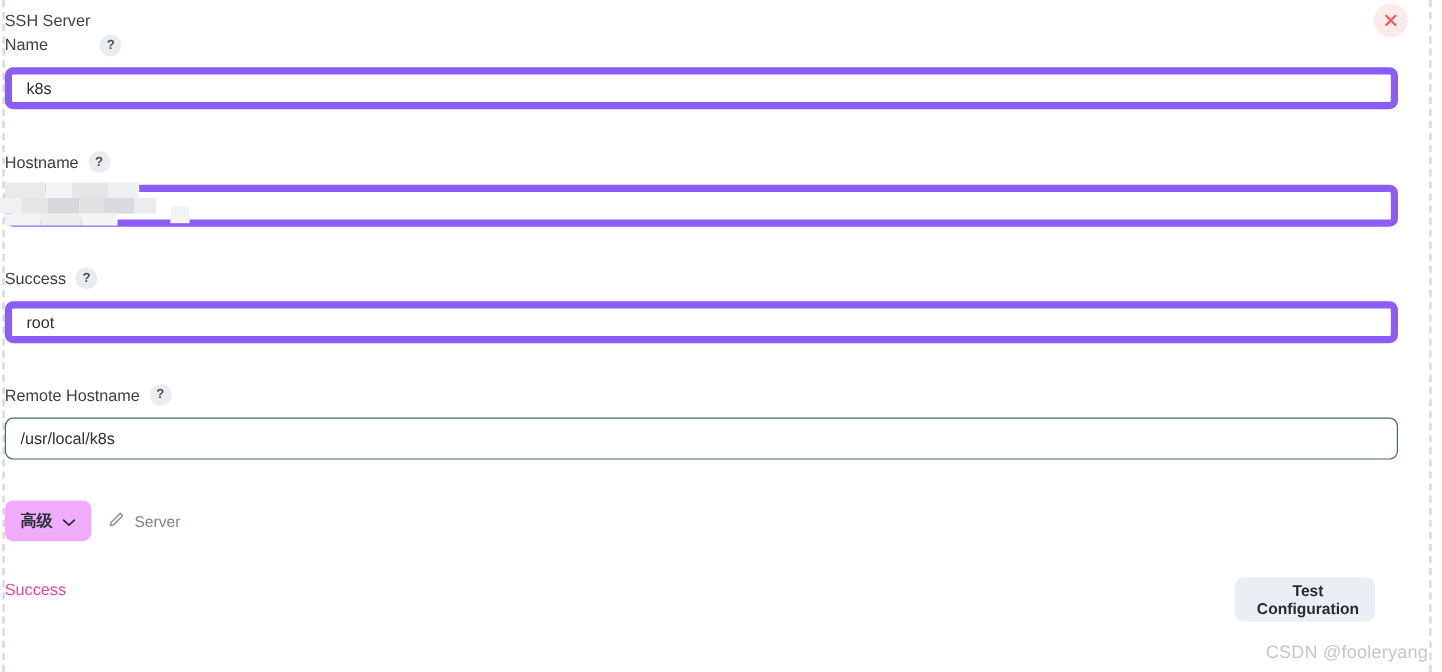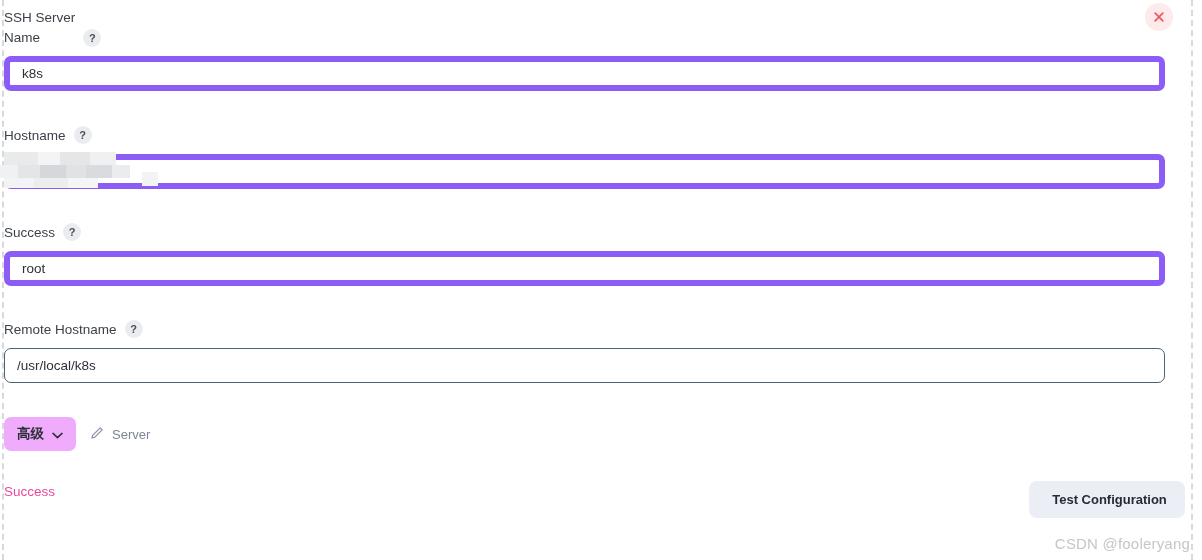--- a/index.html
+++ b/index.html
@@ -166,21 +166,21 @@
     position: absolute;
     left: 0;
     top: 484px;
     font-size: 13.5px;
     color: #ec4899;
   }
   .test-btn {
     position: absolute;
     left: 1025px;
     top: 481px;
-    width: 156px;
+    width: 117px;
     height: 37px;
     border: none;
     border-radius: 8px;
     background: #eceef5;
     color: #272b33;
     font-family: "Liberation Sans", "DejaVu Sans", sans-serif;
     font-size: 13px;
     font-weight: 600;
     cursor: pointer;
     padding-left: 11px;

